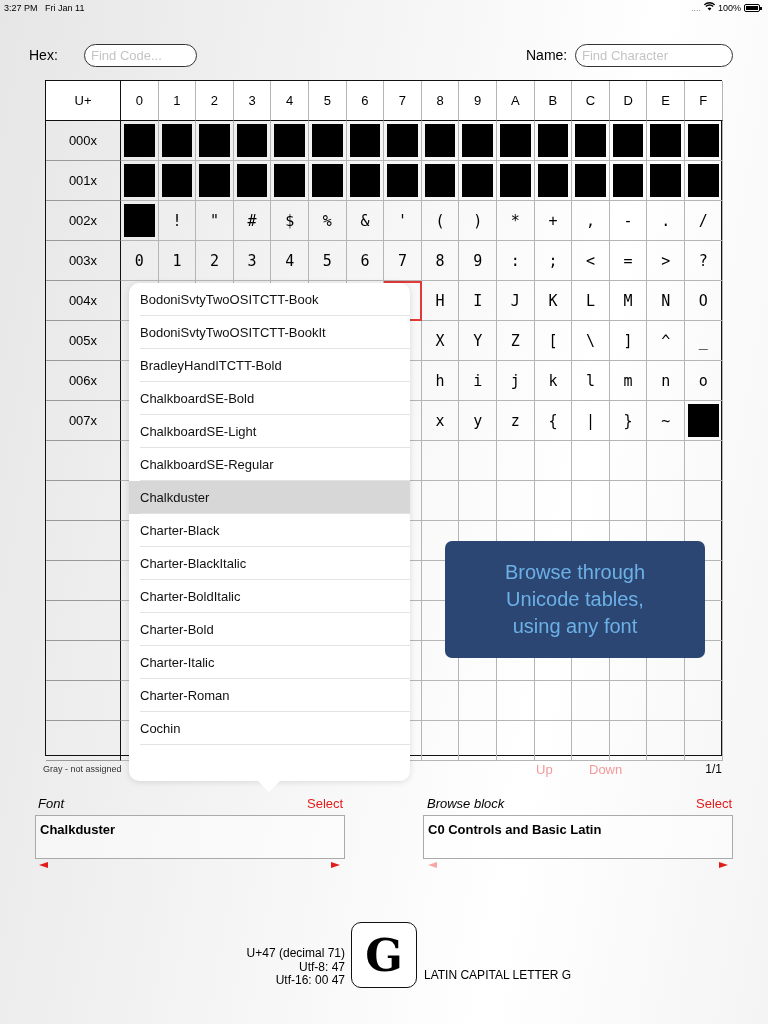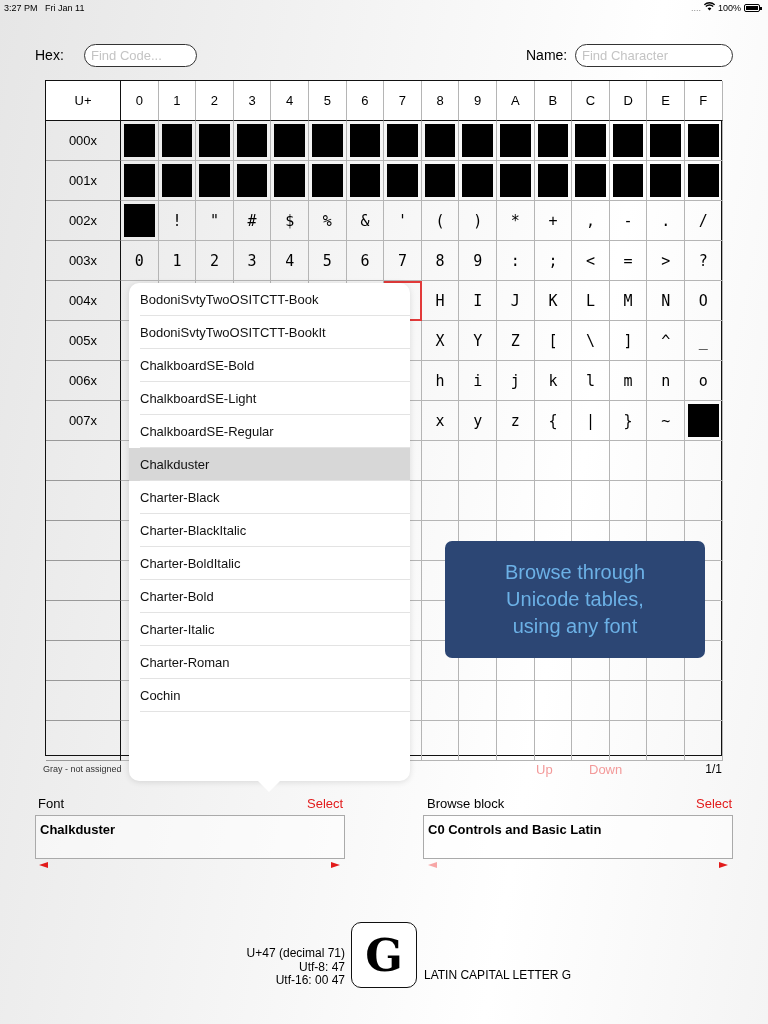--- a/index.html
+++ b/index.html
@@ -36,21 +36,21 @@
   }
   .grid .cell.ctrl::after { content: ""; position: absolute; left: 3px; top: 3px; right: 3px; bottom: 3px; background: #000; }
   .grid .hdr .cell, .grid .hdr .rowlabel { font-family: "Liberation Sans", sans-serif; font-size: 13px; background: #fff; border-bottom: 1.5px solid #111; }
   .grid .cell.selected { outline: 2px solid #e23a3a; outline-offset: -2px; z-index: 2; }
 
   .legend { position: absolute; left: 43px; top: 764px; font-size: 9px; color: #333; }
   .pager { position: absolute; top: 762px; font-size: 13px; }
   .pager.up, .pager.down { color: #f39a9a; }
   .pager.page { right: 46px; font-size: 12px; }
 
-  .fieldlabel { position: absolute; top: 796px; font-size: 13px; }
+  .fieldlabel { position: absolute; top: 796px; font-size: 13px; font-style: italic; }
   .selectlink { position: absolute; top: 796px; font-size: 13px; color: #e21b1b; }
   .valuebox {
     position: absolute; top: 815px; height: 44px; border: 1px solid #aaa; background: rgba(255,255,255,0.5);
     font-weight: bold; font-size: 13px; padding: 6px 4px;
   }
   .arrow { position: absolute; top: 862px; width: 0; height: 0; border-top: 3.5px solid transparent; border-bottom: 3.5px solid transparent; }
   .arrow.left { border-right: 9px solid #e21b1b; }
   .arrow.right { border-left: 9px solid #e21b1b; }
   .arrow.faded.left { border-right-color: #f7a6a6; }
 
@@ -96,21 +96,21 @@
           <path d="M0.3 2.8 A7.6 7.6 0 0 1 10.7 2.8" stroke="#000" stroke-width="1.4" fill="none"></path>
         </svg>
     </span>
     <span>100%</span>
     <span class="battery">
         <i></i>
       </span>
   </span>
 </div>
 
-<span class="search-label" style="left:35px">Hex:</span>
+<span class="search-label" style="left:29px">Hex:</span>
 <input class="search-input" style="left: 84px; width: 113px;" placeholder="Find Code...">
 <span class="search-label" style="left:526px">Name:</span>
 <input class="search-input" style="left: 575px; width: 158px;" placeholder="Find Character">
 
 <div class="grid" id="grid">
     <div class="row hdr" style="top: 0px;">
       <div class="rowlabel">U+</div>
       <div class="cell" style="left: 75px;">0</div>
       <div class="cell" style="left: 112.6px;">1</div>
       <div class="cell" style="left: 150.2px;">2</div>
@@ -447,20 +447,21 @@
 
 <span class="fieldlabel" style="left:427px">Browse block</span>
 <span class="selectlink" style="left:696px">Select</span>
 <div class="valuebox" style="left:423px;width:310px">C0 Controls and Basic Latin</div>
 <span class="arrow left faded" style="left:428px"></span>
 <span class="arrow right" style="left:719px"></span>
 
 <div class="dropdown" id="dropdown">
     <div class="item">BodoniSvtyTwoOSITCTT-Book</div>
     <div class="item">BodoniSvtyTwoOSITCTT-BookIt</div>
+    <div class="item">BradleyHandITCTT-Bold</div>
     <div class="item">ChalkboardSE-Bold</div>
     <div class="item">ChalkboardSE-Light</div>
     <div class="item">ChalkboardSE-Regular</div>
     <div class="item active">Chalkduster</div>
     <div class="item">Charter-Black</div>
     <div class="item">Charter-BlackItalic</div>
     <div class="item">Charter-BoldItalic</div>
     <div class="item">Charter-Bold</div>
     <div class="item">Charter-Italic</div>
     <div class="item">Charter-Roman</div>

